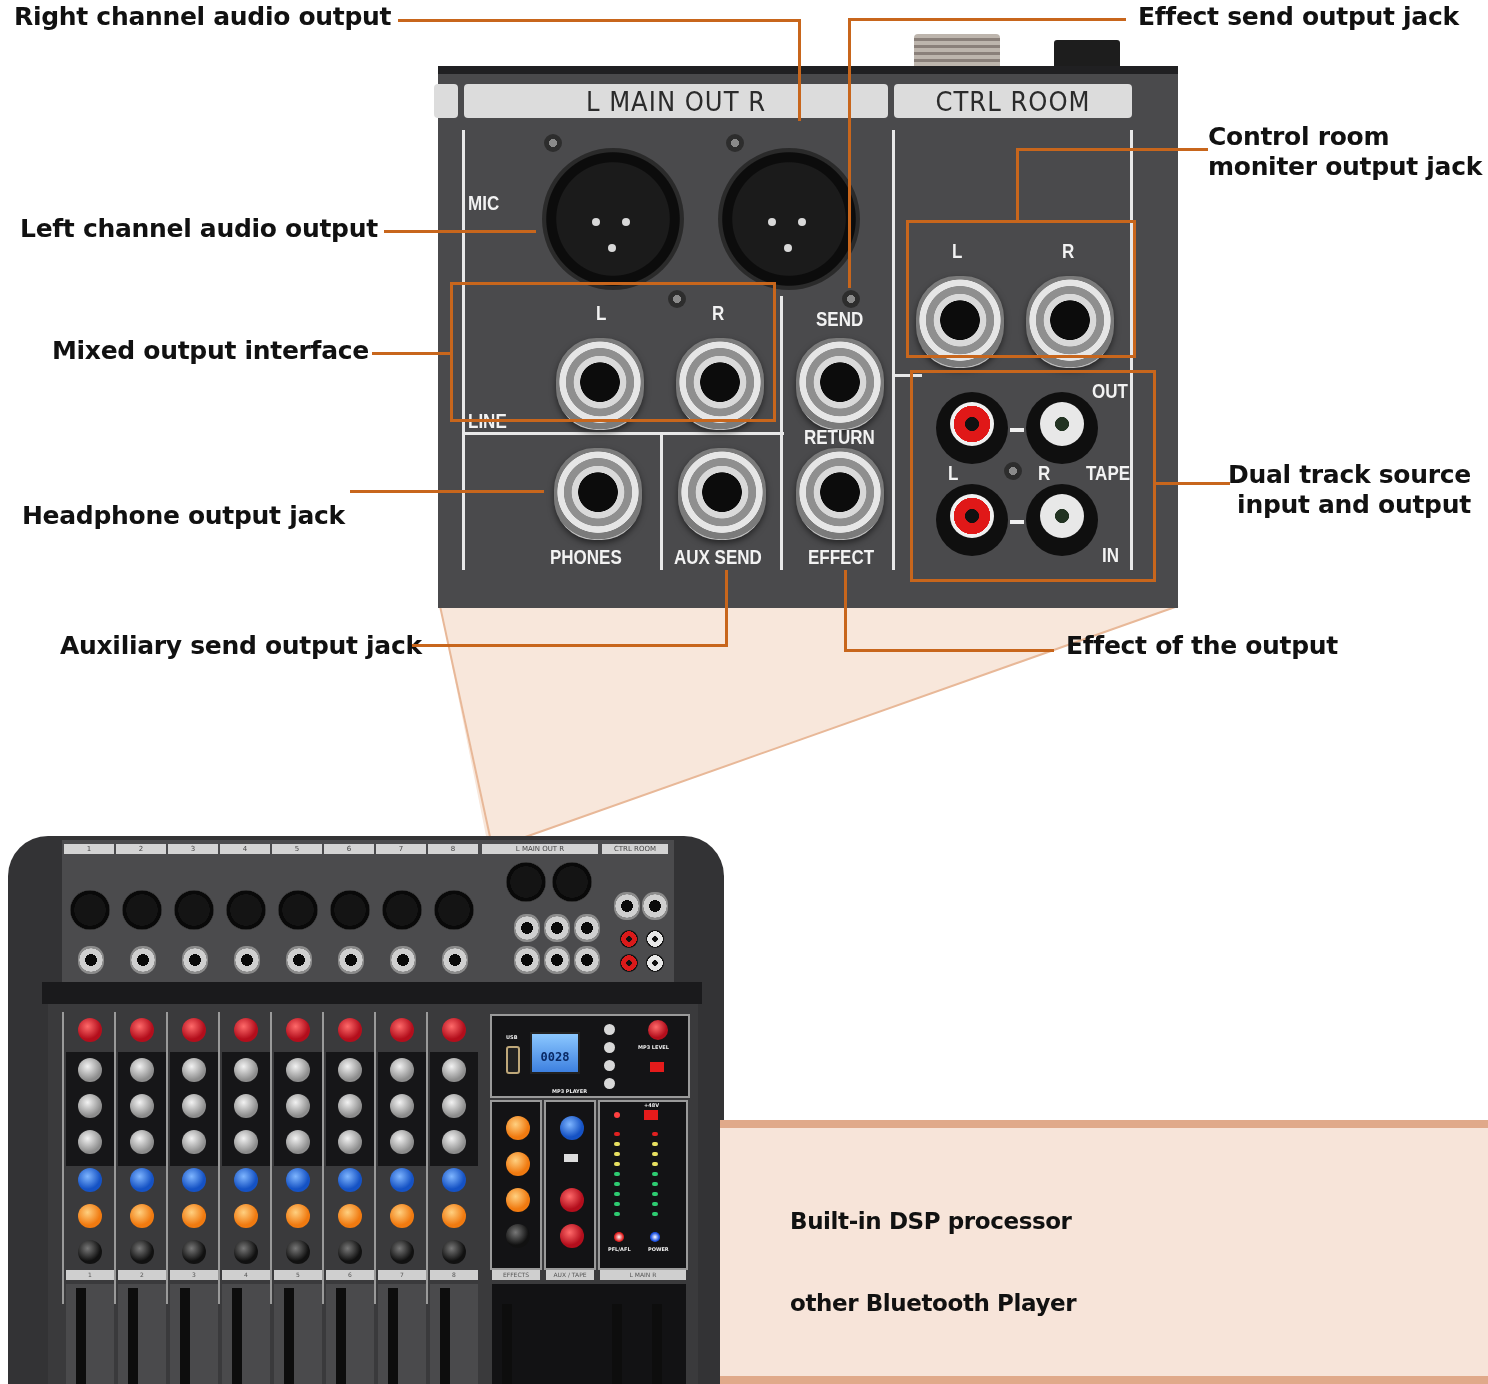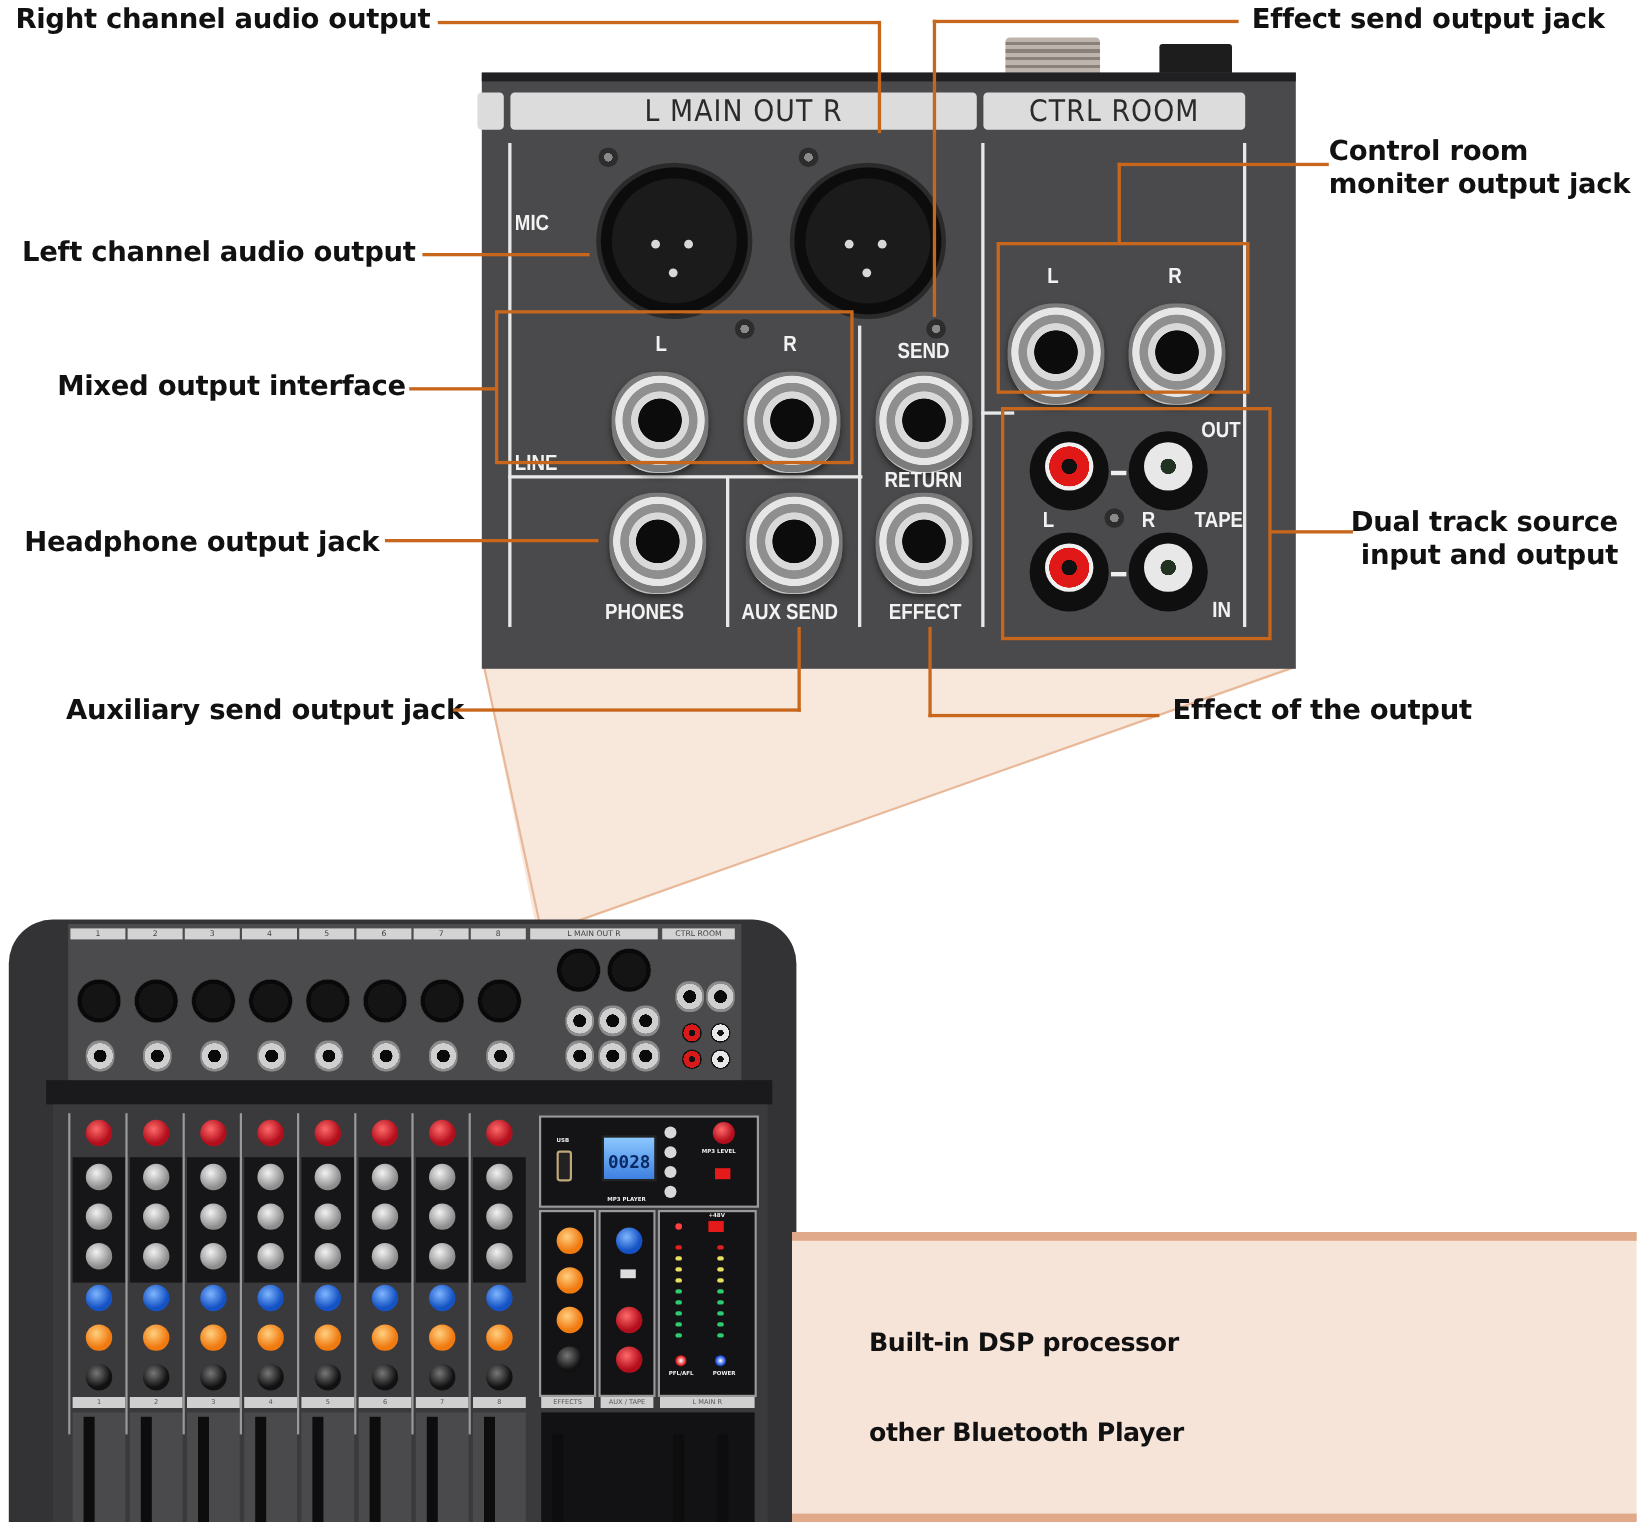--- a/index.html
+++ b/index.html
@@ -104,22 +104,22 @@
   .knob.orange { background: radial-gradient(circle at 40% 35%, #ffd080, #f07a10 60%); }
   .knob.black { background: radial-gradient(circle at 40% 35%, #777, #111 60%); }
   .ch-num { position: absolute; left: 2px; top: 258px; width: 48px; height: 10px; background: #cfcfcf; font-size: 6px; color: #555; text-align: center; line-height: 10px; }
   .fader-area { position: absolute; left: 2px; top: 272px; width: 48px; height: 110px; background: #4a4a4c; }
   .fader-slot { position: absolute; left: 10px; top: 4px; width: 10px; height: 100px; background: #0d0d0d; }
 
   #mp3 {
     position: absolute; left: 442px; top: 10px; width: 200px; height: 84px; background: #141416;
     border: 2px solid #9a9a9a;
   }
-  #lcd { position: absolute; left: 55px; top: 16px; width: 50px; height: 42px; background: linear-gradient(#8cc8ff, #3d80e0); border: 2px solid #222;
-    font-family: "DejaVu Sans Mono", monospace; font-size: 16px; color: #0a2a66; text-align: center; line-height: 46px; font-weight: bold; }
+  #lcd { position: absolute; left: 38px; top: 16px; width: 50px; height: 42px; background: linear-gradient(#8cc8ff, #3d80e0); border: 2px solid #222;
+    font-family: "DejaVu Sans Mono", monospace; font-size: 12px; color: #0a2a66; text-align: center; line-height: 46px; font-weight: bold; }
   #usb { position: absolute; left: 14px; top: 30px; width: 14px; height: 28px; border: 2px solid #bfa87a; border-radius: 3px; background: #222; }
   .mp3-btn { position: absolute; left: 112px; width: 11px; height: 11px; border-radius: 50%; background: #d8d8d8; }
   .mp3-txt { position: absolute; font-size: 5px; color: #eee; font-weight: bold; white-space: nowrap; }
 
   .master-sec { position: absolute; background: #131315; border: 2px solid #9a9a9a; }
   .vu-led { position: absolute; width: 6px; height: 4px; border-radius: 2px; }
 
   #spec-card {
     position: absolute; left: 720px; top: 1120px; width: 768px; height: 264px;
     background: #f7e4d9; border-top: 8px solid #e0a98a; border-bottom: 8px solid #e0a98a;
@@ -211,21 +211,21 @@
 <div class="line hl" style="left:398px; top:19px; width:402px;"></div>
 <div class="line vl" style="left:798px; top:19px; height:102px;"></div>
 
 <div class="callout" style="left:20px; top:214px;">Left channel audio output</div>
 <div class="line hl" style="left:384px; top:230px; width:152px;"></div>
 
 <div class="callout" style="left:52px; top:336px;">Mixed output interface</div>
 <div class="line hl" style="left:372px; top:352px; width:80px;"></div>
 <div class="box" style="left:450px; top:282px; width:326px; height:140px;"></div>
 
-<div class="callout" style="left:22px; top:478px;">Headphone output jack</div>
+<div class="callout" style="left:22px; top:501px;">Headphone output jack</div>
 <div class="line hl" style="left:350px; top:490px; width:194px;"></div>
 
 <div class="callout" style="left:60px; top:631px;">Auxiliary send output jack</div>
 <div class="line hl" style="left:412px; top:644px; width:316px;"></div>
 <div class="line vl" style="left:725px; top:570px; height:77px;"></div>
 
 <div class="callout" style="left:1138px; top:2px;">Effect send output jack</div>
 <div class="line hl" style="left:848px; top:18px; width:278px;"></div>
 <div class="line vl" style="left:848px; top:18px; height:270px;"></div>
 

